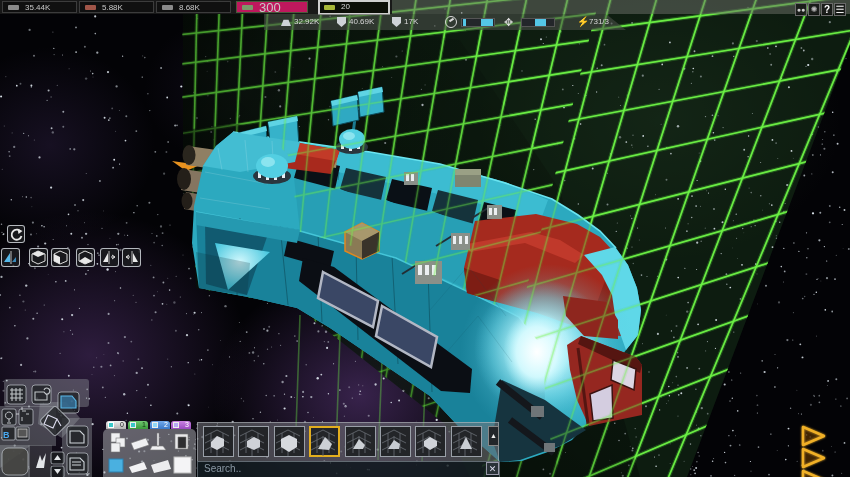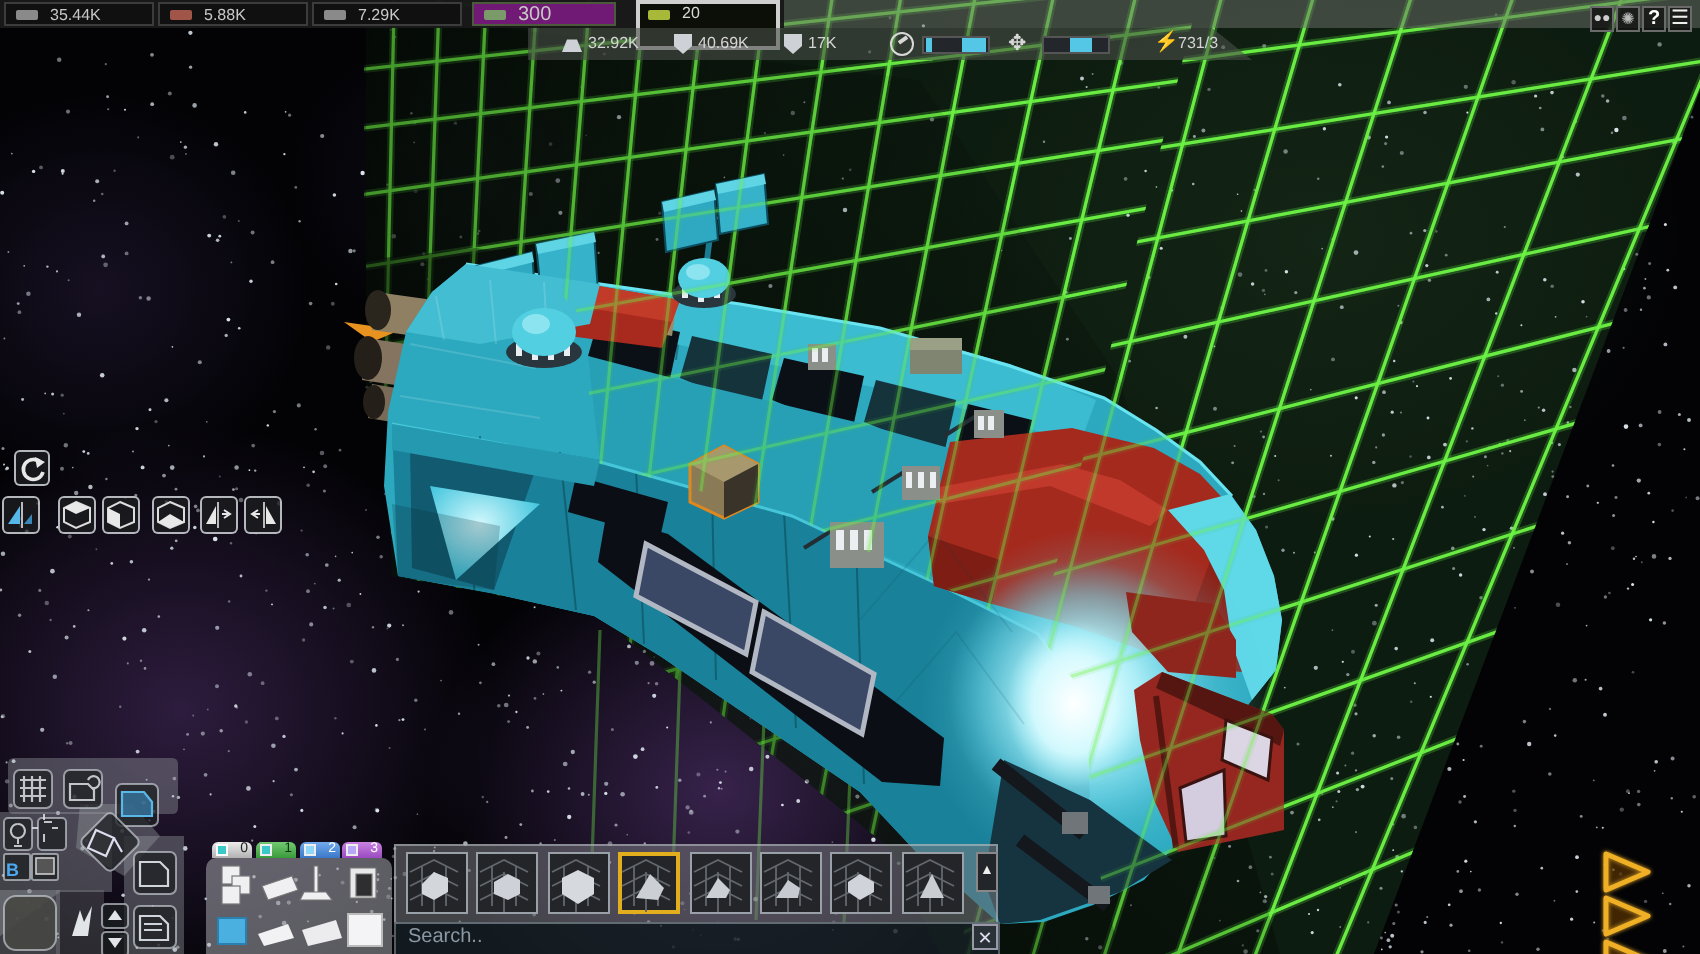--- a/index.html
+++ b/index.html
@@ -1459,23 +1459,23 @@
         <line x1="1081" y1="-40" x2="795" y2="500" class="gc"></line>
 <line x1="1154" y1="-40" x2="845" y2="500" class="gh"></line>
         <line x1="1154" y1="-40" x2="845" y2="500" class="gc"></line>
       </g>
 </svg>
 
 <div class="abs" style="left:0;top:0;width:850px;height:14px;background:rgba(108,112,104,0.52);"></div>
 <div class="abs" style="left:0;top:0;width:392px;height:14px;background:rgba(22,22,22,0.93);"></div>
 <div class="abs" style="left:2px;top:1px;width:75px;height:12px;background:#101010;border:1px solid #3c3c3c;color:#c8c8c8;font-size:8px;line-height:11px;padding-left:22px;">35.44K</div>
 <div class="abs" style="left:79px;top:1px;width:75px;height:12px;background:#101010;border:1px solid #3c3c3c;color:#c8c8c8;font-size:8px;line-height:11px;padding-left:22px;">5.88K</div>
-<div class="abs" style="left:156px;top:1px;width:75px;height:12px;background:#101010;border:1px solid #3c3c3c;color:#c8c8c8;font-size:8px;line-height:11px;padding-left:22px;">7.29K</div>
-<div class="abs" style="left:236px;top:1px;width:72px;height:12px;background:#701a75;border:1px solid #4a5a3a;color:#c8c8c8;font-size:10px;line-height:11px;padding-left:22px;">300</div>
-<div class="abs" style="left:318px;top:0px;width:72px;height:25px;background:#0c0f08;border:2px solid #cfcfcf;color:#d8d8d8;font-size:8px;line-height:10px;padding-left:21px;">20</div>
+<div class="abs" style="left:156px;top:1px;width:75px;height:12px;background:#101010;border:1px solid #3c3c3c;color:#c8c8c8;font-size:8px;line-height:11px;padding-left:22px;">8.68K</div>
+<div class="abs" style="left:236px;top:1px;width:72px;height:12px;background:#be185d;border:1px solid #4a5a3a;color:#c8c8c8;font-size:13px;line-height:11px;padding-left:22px;">300</div>
+<div class="abs" style="left:318px;top:0px;width:72px;height:15px;background:#0c0f08;border:2px solid #cfcfcf;color:#d8d8d8;font-size:8px;line-height:10px;padding-left:21px;">20</div>
 <div class="abs" style="left:8px;top:5px;width:11px;height:5px;background:#8a8a8a;border-radius:1px;"></div>
 <div class="abs" style="left:85px;top:5px;width:11px;height:5px;background:#a05548;border-radius:1px;"></div>
 <div class="abs" style="left:162px;top:5px;width:11px;height:5px;background:#8a8a8a;border-radius:1px;"></div>
 <div class="abs" style="left:242px;top:5px;width:11px;height:5px;background:#7a9a6a;border-radius:1px;"></div>
 <div class="abs" style="left:324px;top:5px;width:11px;height:5px;background:#a8b838;border-radius:1px;"></div>
 <div class="abs" style="left:795px;top:3px;width:12px;height:13px;background:rgba(18,20,18,0.82);border:1px solid #6a6a6a;color:#ccc;font-size:7px;text-align:center;line-height:11px;">●●</div>
 <div class="abs" style="left:808px;top:3px;width:12px;height:13px;background:rgba(18,20,18,0.82);border:1px solid #6a6a6a;color:#bbb;font-size:8px;text-align:center;line-height:11px;">✺</div>
 <div class="abs" style="left:821px;top:3px;width:12px;height:13px;background:rgba(18,20,18,0.82);border:1px solid #6a6a6a;color:#fff;font-size:10px;font-weight:bold;text-align:center;line-height:12px;">?</div>
 <div class="abs" style="left:834px;top:3px;width:12px;height:13px;background:rgba(18,20,18,0.82);border:1px solid #6a6a6a;color:#eee;font-size:10px;text-align:center;line-height:12px;">☰</div>
 <div class="abs" style="left:264px;top:14px;width:362px;height:16px;background:rgba(74,78,72,0.60);clip-path:polygon(0 0,94.5% 0,100% 100%,0 100%);"></div>

